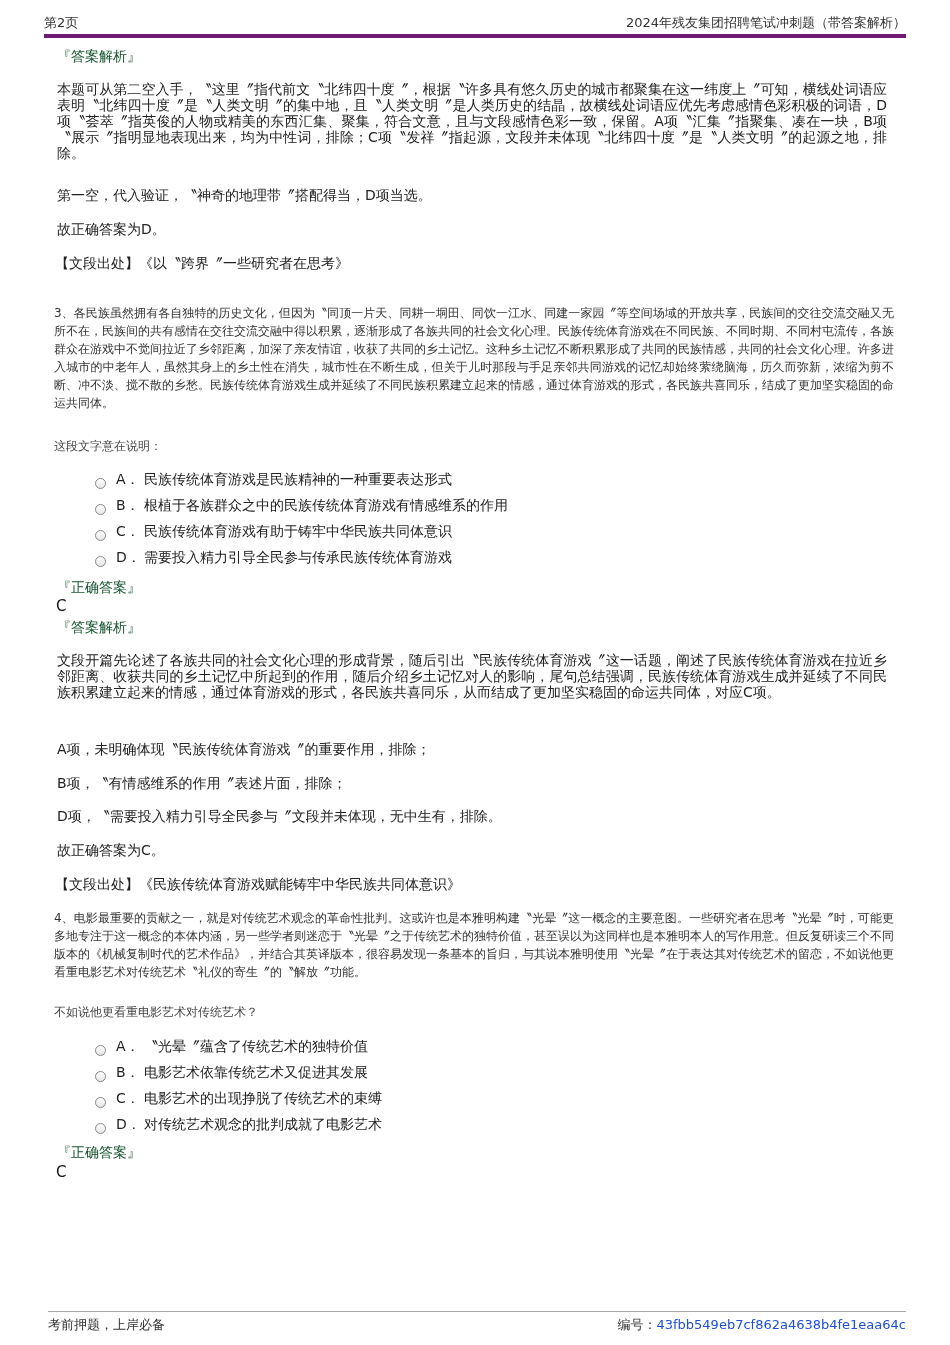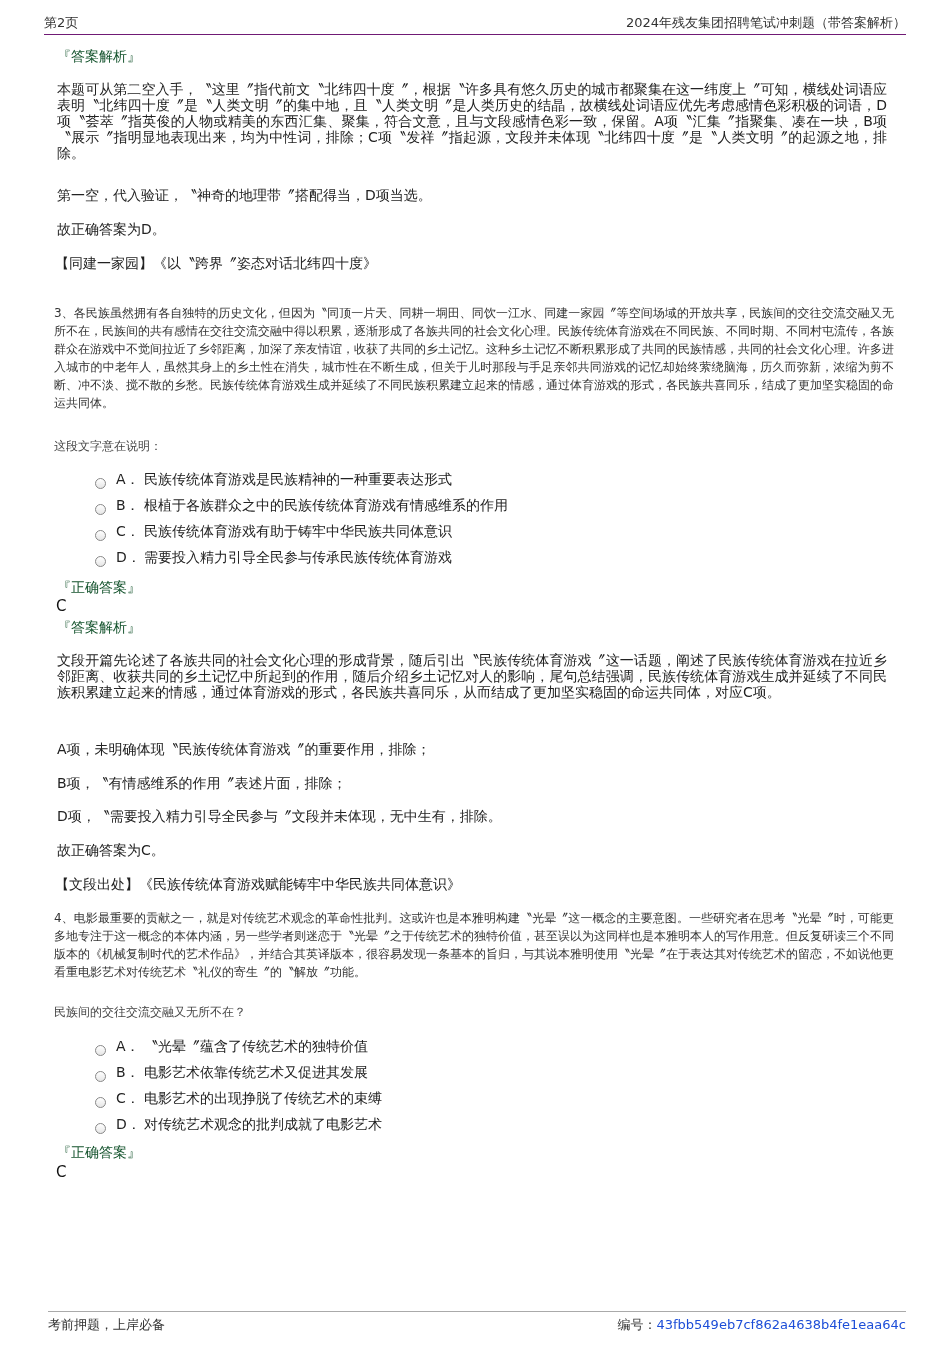--- a/index.html
+++ b/index.html
@@ -3,21 +3,21 @@
 <meta charset="utf-8">
 <style>
   html, body { margin: 0; padding: 0; background: #ffffff; }
   body {
     width: 950px; height: 1345px; position: relative; overflow: hidden;
     font-family: "DejaVu Sans", "Liberation Sans", sans-serif;
     color: #222;
   }
   .header {
     position: absolute; left: 44px; right: 44px; top: 12px; height: 20px;
-    border-bottom: 1px solid #701a75;
+    border-bottom: 4px solid #701a75;
     font-size: 13px; color: #333;
     display: flex; justify-content: space-between; align-items: flex-end;
     padding-bottom: 2px;
   }
   .footer {
     position: absolute; left: 48px; right: 44px; top: 1311px; height: 22px;
     border-top: 1px solid #aaa;
     font-size: 13px; color: #333;
     display: flex; justify-content: space-between; align-items: center;
     padding-top: 2px;
@@ -55,21 +55,21 @@
   <span>第2页</span>
   <span>2024年残友集团招聘笔试冲刺题（带答案解析）</span>
 </div>
 
 <div class="content">
 
   <div class="blk bracket" style="left:57px; top:48px;">『答案解析』</div>
   <div class="blk para" style="top:81px;">本题可从第二空入手，〝这里〞指代前文〝北纬四十度〞，根据〝许多具有悠久历史的城市都聚集在这一纬度上〞可知，横线处词语应表明〝北纬四十度〞是〝人类文明〞的集中地，且〝人类文明〞是人类历史的结晶，故横线处词语应优先考虑感情色彩积极的词语，D项〝荟萃〞指英俊的人物或精美的东西汇集、聚集，符合文意，且与文段感情色彩一致，保留。A项〝汇集〞指聚集、凑在一块，B项〝展示〞指明显地表现出来，均为中性词，排除；C项〝发祥〞指起源，文段并未体现〝北纬四十度〞是〝人类文明〞的起源之地，排除。</div>
   <div class="blk para" style="top:187px;">第一空，代入验证，〝神奇的地理带〞搭配得当，D项当选。</div>
   <div class="blk para" style="top:221px;">故正确答案为D。</div>
-  <div class="blk para" style="top:255px; left:55px;">【同建一家园】《以〝跨界〞姿态对话北纬四十度》</div>
+  <div class="blk para" style="top:255px; left:55px;">【文段出处】《以〝跨界〞一些研究者在思考》</div>
 
   <div class="blk qtext" style="top:304px;">3、各民族虽然拥有各自独特的历史文化，但因为〝同顶一片天、同耕一垌田、同饮一江水、同建一家园〞等空间场域的开放共享，民族间的交往交流交融又无所不在，民族间的共有感情在交往交流交融中得以积累，逐渐形成了各族共同的社会文化心理。民族传统体育游戏在不同民族、不同时期、不同村屯流传，各族群众在游戏中不觉间拉近了乡邻距离，加深了亲友情谊，收获了共同的乡土记忆。这种乡土记忆不断积累形成了共同的民族情感，共同的社会文化心理。许多进入城市的中老年人，虽然其身上的乡土性在消失，城市性在不断生成，但关于儿时那段与手足亲邻共同游戏的记忆却始终萦绕脑海，历久而弥新，浓缩为剪不断、冲不淡、搅不散的乡愁。民族传统体育游戏生成并延续了不同民族积累建立起来的情感，通过体育游戏的形式，各民族共喜同乐，结成了更加坚实稳固的命运共同体。</div>
   <div class="blk prompt" style="top:438px;">这段文字意在说明：</div>
 
   <div class="blk opts" style="top:467px;">
     <div class="opt">
       <span class="radio"></span>
       <span class="letter">A．</span>
       <span>民族传统体育游戏是民族精神的一种重要表达形式</span>
     </div>
@@ -94,21 +94,21 @@
   <div class="blk ans-letter" style="left:56px; top:597px;">C</div>
   <div class="blk bracket" style="left:57px; top:619px;">『答案解析』</div>
   <div class="blk para" style="top:652px;">文段开篇先论述了各族共同的社会文化心理的形成背景，随后引出〝民族传统体育游戏〞这一话题，阐述了民族传统体育游戏在拉近乡邻距离、收获共同的乡土记忆中所起到的作用，随后介绍乡土记忆对人的影响，尾句总结强调，民族传统体育游戏生成并延续了不同民族积累建立起来的情感，通过体育游戏的形式，各民族共喜同乐，从而结成了更加坚实稳固的命运共同体，对应C项。</div>
   <div class="blk para" style="top:741px;">A项，未明确体现〝民族传统体育游戏〞的重要作用，排除；</div>
   <div class="blk para" style="top:775px;">B项，〝有情感维系的作用〞表述片面，排除；</div>
   <div class="blk para" style="top:808px;">D项，〝需要投入精力引导全民参与〞文段并未体现，无中生有，排除。</div>
   <div class="blk para" style="top:842px;">故正确答案为C。</div>
   <div class="blk para" style="top:876px; left:55px;">【文段出处】《民族传统体育游戏赋能铸牢中华民族共同体意识》</div>
 
   <div class="blk qtext" style="top:909px;">4、电影最重要的贡献之一，就是对传统艺术观念的革命性批判。这或许也是本雅明构建〝光晕〞这一概念的主要意图。一些研究者在思考〝光晕〞时，可能更多地专注于这一概念的本体内涵，另一些学者则迷恋于〝光晕〞之于传统艺术的独特价值，甚至误以为这同样也是本雅明本人的写作用意。但反复研读三个不同版本的《机械复制时代的艺术作品》，并结合其英译版本，很容易发现一条基本的旨归，与其说本雅明使用〝光晕〞在于表达其对传统艺术的留恋，不如说他更看重电影艺术对传统艺术〝礼仪的寄生〞的〝解放〞功能。</div>
-  <div class="blk prompt" style="top:1004px;">民族间的交往交流交融又无所不在？</div>
+  <div class="blk prompt" style="top:1004px;">不如说他更看重电影艺术对传统艺术？</div>
 
   <div class="blk opts" style="top:1034px;">
     <div class="opt">
       <span class="radio"></span>
       <span class="letter">A．</span>
       <span>〝光晕〞蕴含了传统艺术的独特价值</span>
     </div>
     <div class="opt">
       <span class="radio"></span>
       <span class="letter">B．</span>

